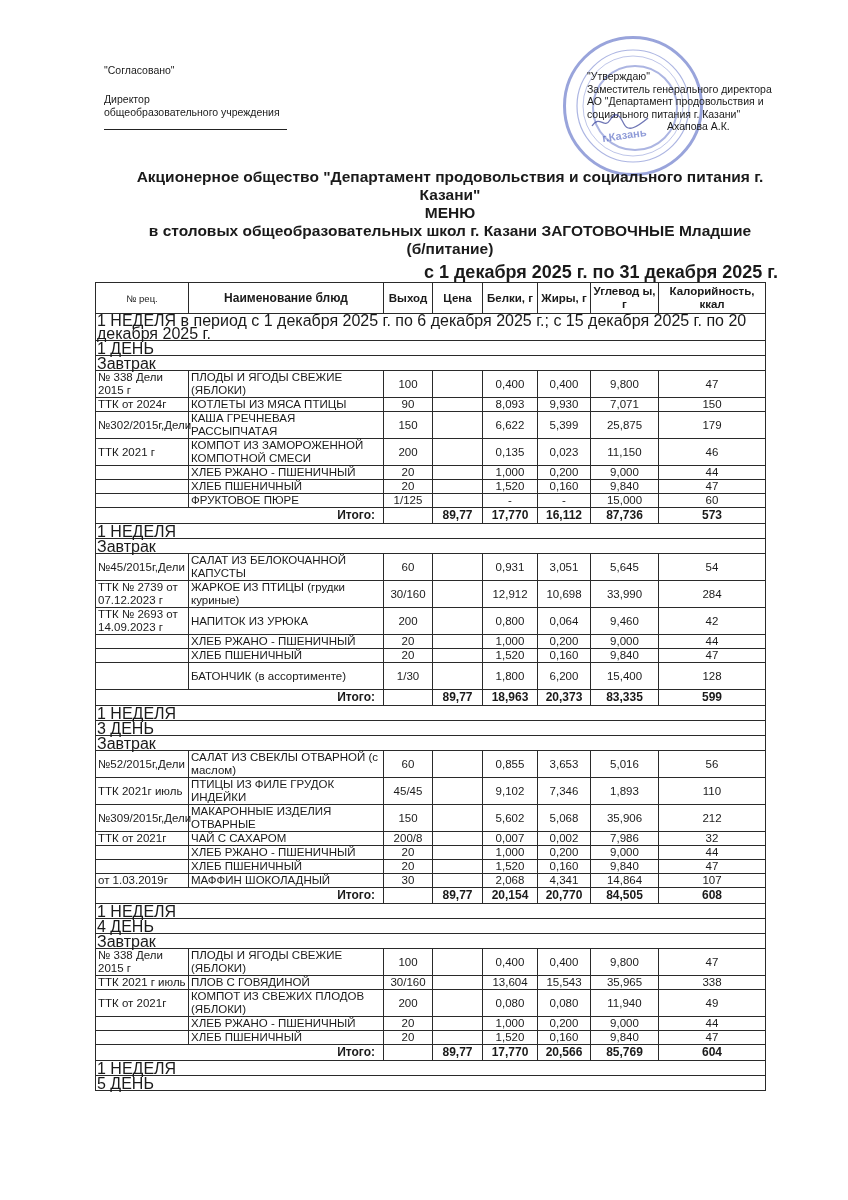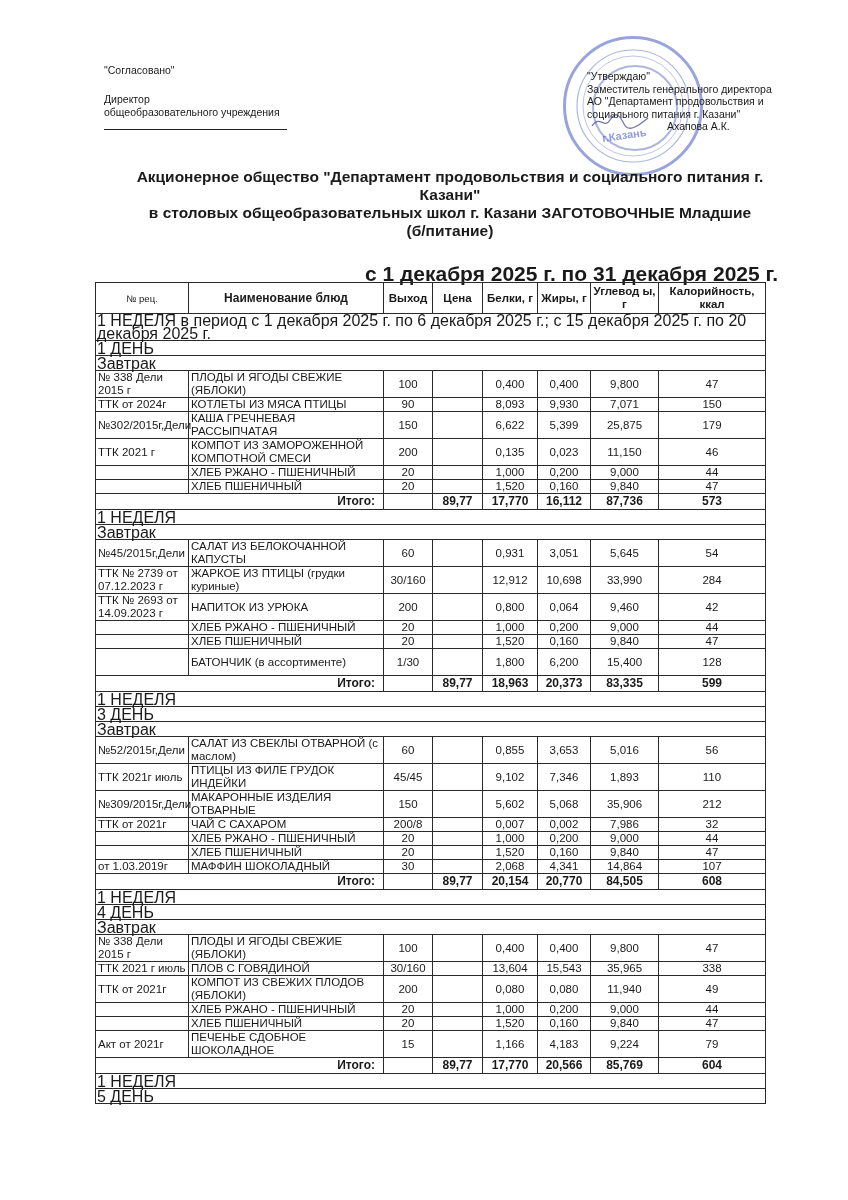--- a/index.html
+++ b/index.html
@@ -14,21 +14,21 @@
   .stamp { left: 563px; top: 36px; width: 140px; height: 140px; border-radius: 50%;
            border: 3px solid rgba(70,90,190,0.55); box-sizing: border-box; pointer-events: none; }
   .stamp .inner { position: absolute; left: 26px; top: 26px; width: 82px; height: 82px; border-radius: 50%;
                   border: 2px solid rgba(70,90,190,0.45); }
   .stamp .ring-text { position: absolute; left: 0; top: 0; width: 134px; height: 134px; }
   .stamp .center { position: absolute; left: 36px; top: 90px; font-size: 11px; font-weight: bold;
                    color: rgba(70,90,190,0.6); transform: rotate(-8deg); }
   .signature { left: 590px; top: 112px; width: 60px; height: 20px; pointer-events: none; }
 
   .titles { left: 100px; width: 700px; top: 168px; text-align: center; font-weight: bold; font-size: 15.5px; line-height: 18px; }
-  .period { right: 70px; top: 262px; font-weight: bold; font-size: 21px; }
+  .period { right: 70px; top: 262px; font-weight: bold; font-size: 18px; }
 
   table.menu { position: absolute; left: 95px; top: 282px; width: 670px; border-collapse: collapse; table-layout: fixed; }
   table.menu td, table.menu th { border: 1px solid #2a2a2a; padding: 0 2px; font-size: 11.5px; line-height: 13px; vertical-align: middle; }
   table.menu th { font-weight: bold; text-align: center; height: 30px; font-size: 11.5px; }
   table.menu th.code-h { font-weight: normal; font-size: 9.5px; margin-top: 8px; }
   table.menu th.name-h { font-size: 12px; }
   td.code { font-size: 8.5px; line-height: 10px; }
   td.name { font-size: 11.5px; line-height: 13px; }
   td.num { text-align: center; }
   tr.sec td { font-weight: normal; height: 14px; font-size: 16px; padding-left: 1px; }
@@ -65,20 +65,21 @@
   <div class="sign">Ахапова А.К.</div>
 </div>
 
 <svg class="abs signature" viewBox="0 0 60 20">
   <path d="M2 14 C10 2, 14 18, 20 8 S 30 4, 34 12 S 46 16, 58 6" fill="none" stroke="rgba(50,60,150,0.7)" stroke-width="1.3"></path>
 </svg>
 
 <div class="abs titles">
   <div>Акционерное общество "Департамент продовольствия и социального питания г.</div>
   <div>Казани"</div>
+  <div>МЕНЮ</div>
   <div>в столовых общеобразовательных школ г. Казани ЗАГОТОВОЧНЫЕ Младшие</div>
   <div>(б/питание)</div>
 </div>
 <div class="abs period">с 1 декабря 2025 г. по 31 декабря 2025 г.</div>
 
 <table class="menu">
   <colgroup>
     <col style="width:93px">
       <col style="width:195px">
       <col style="width:49px">
@@ -163,20 +164,30 @@
       <tr class="one">
         <td class="code"></td>
         <td class="name">ХЛЕБ ПШЕНИЧНЫЙ</td>
         <td class="num">20</td>
         <td class="num"></td>
         <td class="num">1,520</td>
         <td class="num">0,160</td>
         <td class="num">9,840</td>
         <td class="num">47</td>
       </tr>
+      <tr class="one">
+        <td class="code"></td>
+        <td class="name">ФРУКТОВОЕ ПЮРЕ</td>
+        <td class="num">1/125</td>
+        <td class="num"></td>
+        <td class="num">-</td>
+        <td class="num">-</td>
+        <td class="num">15,000</td>
+        <td class="num">60</td>
+      </tr>
       <tr class="total">
         <td class="lbl" colspan="2">Итого:</td>
         <td class="num"></td>
         <td class="num">89,77</td>
         <td class="num">17,770</td>
         <td class="num">16,112</td>
         <td class="num">87,736</td>
         <td class="num">573</td>
       </tr>
       <tr class="sec">
@@ -394,30 +405,20 @@
       <tr class="one">
         <td class="code"></td>
         <td class="name">ХЛЕБ ПШЕНИЧНЫЙ</td>
         <td class="num">20</td>
         <td class="num"></td>
         <td class="num">1,520</td>
         <td class="num">0,160</td>
         <td class="num">9,840</td>
         <td class="num">47</td>
       </tr>
-      <tr class="two">
-        <td class="code">Акт от 2021г</td>
-        <td class="name">ПЕЧЕНЬЕ СДОБНОЕ ШОКОЛАДНОЕ</td>
-        <td class="num">15</td>
-        <td class="num"></td>
-        <td class="num">1,166</td>
-        <td class="num">4,183</td>
-        <td class="num">9,224</td>
-        <td class="num">79</td>
-      </tr>
       <tr class="total">
         <td class="lbl" colspan="2">Итого:</td>
         <td class="num"></td>
         <td class="num">89,77</td>
         <td class="num">17,770</td>
         <td class="num">20,566</td>
         <td class="num">85,769</td>
         <td class="num">604</td>
       </tr>
       <tr class="sec">

